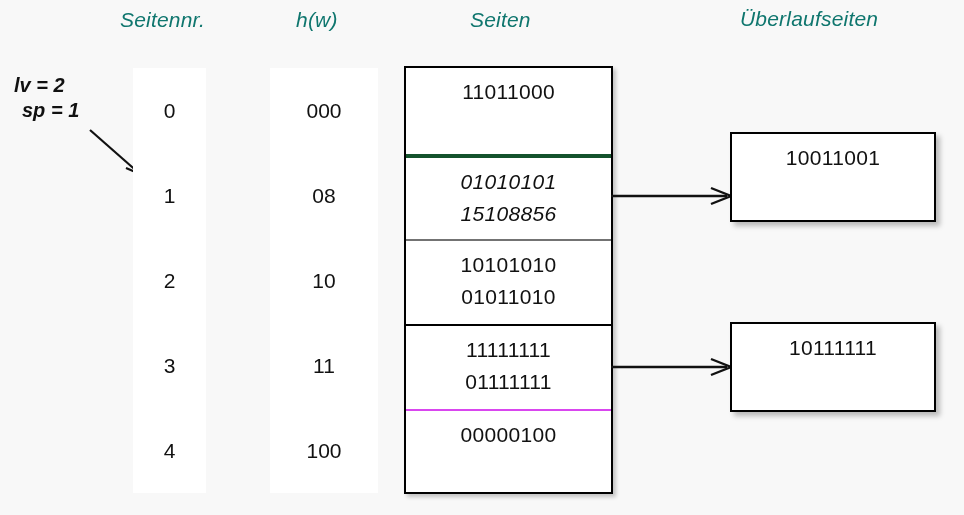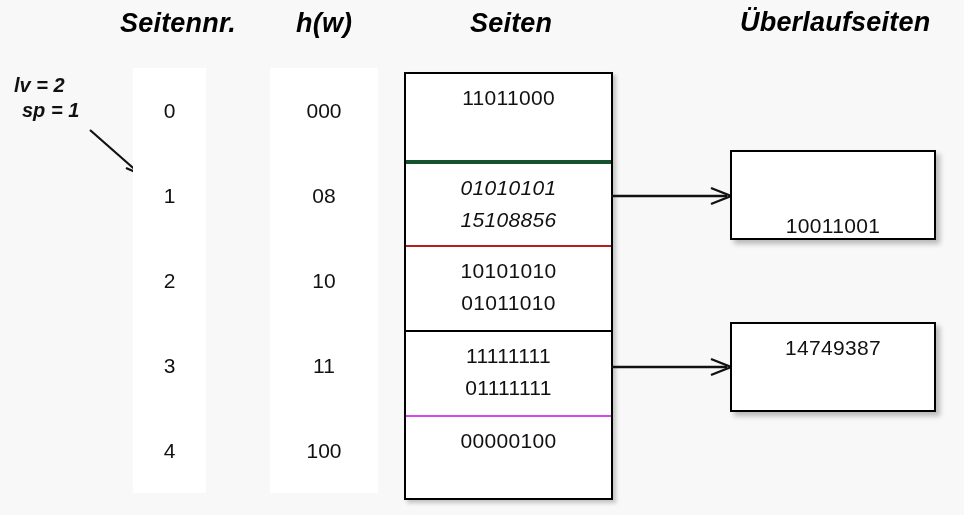--- a/index.html
+++ b/index.html
@@ -17,23 +17,23 @@
     position: relative;
     width: 964px;
     height: 515px;
     background: #f8f8f8;
   }
 
   
   .col-header {
     position: absolute;
     font-style: italic;
-    font-weight: 700;
-    font-size: 27px;
-    color: #000000;
+    font-weight: 400;
+    font-size: 21px;
+    color: #0f766e;
     white-space: nowrap;
     letter-spacing: 0.2px;
   }
   #hdr-seitennr { left: 120px; top: 8px; }
   #hdr-hw       { left: 296px; top: 8px; }
   #hdr-seiten   { left: 470px; top: 8px; }
   #hdr-overflow { left: 740px; top: 7px; }
 
   
   .annot {
@@ -81,21 +81,21 @@
   .index-cell.i0 { top: 0px; }
   .index-cell.i1 { top: 85px; }
   .index-cell.i2 { top: 170px; }
   .index-cell.i3 { top: 255px; }
   .index-cell.i4 { top: 340px; }
 
   
   #page-stack {
     position: absolute;
     left: 404px;
-    top: 72px;
+    top: 66px;
     width: 209px;
     height: 428px;
     background: #ffffff;
     border: 2px solid #000;
     box-sizing: border-box;
     box-shadow: 3px 3px 4px rgba(0,0,0,0.22);
   }
   .page-row {
     position: absolute;
     left: 0;
@@ -103,21 +103,21 @@
     box-sizing: border-box;
     display: flex;
     flex-direction: column;
     align-items: center;
     justify-content: flex-start;
     padding-top: 8px;
   }
   .page-row + .page-row { }
   .page-row.r0 { top: 0px;   height: 86px; }
   .page-row.r1 { top: 86px;  height: 85px; border-top: 4px solid #14532d; font-style: italic; }
-  .page-row.r2 { top: 171px; height: 69px; border-top: 2px solid #b91c1c; }
+  .page-row.r2 { top: 171px; height: 69px; border-top: 2px solid #737373; }
   .page-row.r3 { top: 256px; height: 85px; border-top: 2px solid #000; align-items: center; }
   .page-row.r4 { top: 341px; height: 83px; border-top: 2px solid #d946ef; }
 
   .page-val {
     font-size: 21px;
     color: #111;
     line-height: 32px;
     letter-spacing: 0.3px;
   }
 
@@ -129,21 +129,21 @@
     height: 90px;
     background: #ffffff;
     border: 2px solid #000;
     box-sizing: border-box;
     box-shadow: 4px 4px 5px rgba(0,0,0,0.25);
     display: flex;
     align-items: flex-start;
     justify-content: center;
     padding-top: 12px;
   }
-  #overflow-0 { top: 150px; align-items: flex-end; }
+  #overflow-0 { top: 132px; }
   #overflow-1 { top: 322px; }
   .overflow-val {
     font-size: 21px;
     color: #111;
     letter-spacing: 0.3px;
   }
 
   
   .connector {
     position: absolute;
@@ -214,16 +214,16 @@
   </svg>
   <svg class="connector" id="connector-1" viewBox="0 0 124 24" width="124" height="24">
     <line x1="0" y1="12" x2="116" y2="12" stroke="#111" stroke-width="2.4"></line>
     <path d="M 100 4 L 120 12 L 100 20" stroke="#111" stroke-width="2.4" fill="none"></path>
   </svg>
 
   <div class="overflow-box" id="overflow-0">
     <div class="overflow-val">10011001</div>
   </div>
   <div class="overflow-box" id="overflow-1">
-    <div class="overflow-val">14749387</div>
+    <div class="overflow-val">10111111</div>
   </div>
 
 </div>
 
 </body></html>

